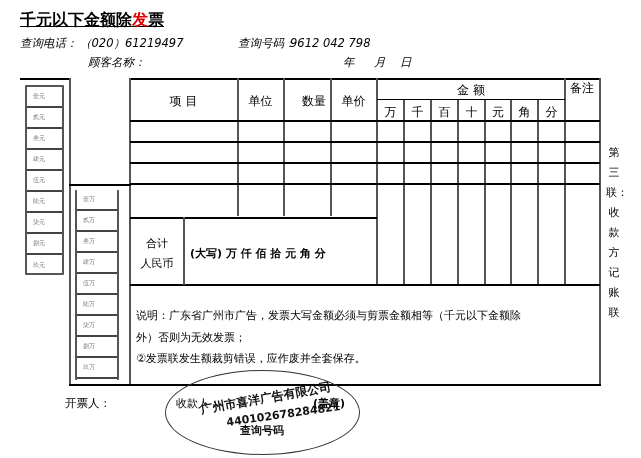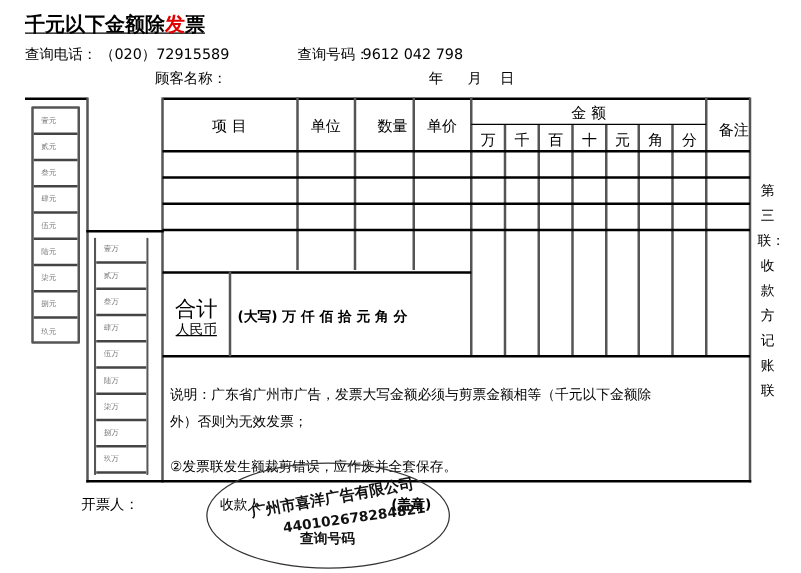--- a/index.html
+++ b/index.html
@@ -1,42 +1,42 @@
 <!DOCTYPE html>
 <html><head>
 <meta charset="utf-8">
 <style>
   html, body { margin:0; padding:0; background:#ffffff; }
   body { width:641px; height:458px; position:relative; overflow:hidden;
          font-family:"DejaVu Sans", sans-serif; color:#000; }
   .abs { position:absolute; }
   .title { left:20px; top:10px; font-size:16px; font-weight:bold; text-decoration:underline; letter-spacing:0px; white-space:nowrap; }
   .title .red { color:#e00000; }
-  .t12 { font-size:11.5px; white-space:nowrap; }
+  .t12 { font-size:11.5px; white-space:nowrap;font-style:italic; }
   .vline { position:absolute; background:#555; width:2px; }
   .hl { position:absolute; background:#000; height:2px; }
   .stub { position:absolute; border:2px solid #555; border-radius:1px; box-sizing:border-box; background:#fff; }
   .stub-cell { position:absolute; left:0; right:0; border-bottom:2px solid #444; box-sizing:border-box;
                font-size:6px; color:#777; padding-left:6px; display:flex; align-items:center; }
   .hdr { position:absolute; font-size:12px; text-align:center; white-space:nowrap; }
   .digit { position:absolute; font-size:12px; text-align:center; }
   .side { position:absolute; left:606px; width:16px; font-size:11px; text-align:center; line-height:20px; }
   .note { position:absolute; font-size:11px; white-space:nowrap; }
   .stamp { position:absolute; left:165px; top:370px; width:195px; height:85px; border:1.5px solid #333; border-radius:50%; box-sizing:border-box; }
   .stamp-text { position:absolute; font-size:12px; font-weight:bold; white-space:nowrap; color:#111; }
 </style>
 </head>
 <body>
 
 <div class="abs title"><span>千元以下金额除</span><span class="red">发</span><span>票</span></div>
 <div class="abs t12" style="left:20px;top:36px;">查询电话：</div>
-<div class="abs t12" style="left:80px;top:36px;">（020）72915589</div>
+<div class="abs t12" style="left:80px;top:36px;">（020）61219497</div>
 <div class="abs t12" style="left:238px;top:36px;">查询号码：</div>
 <div class="abs t12" style="left:290px;top:36px;">9612 042 798</div>
-<div class="abs t12" style="left:88px;top:55px;margin-left:36px;">顾客名称：</div>
+<div class="abs t12" style="left:88px;top:55px;">顾客名称：</div>
 <div class="abs t12" style="left:343px;top:55px;">年</div>
 <div class="abs t12" style="left:374px;top:55px;">月</div>
 <div class="abs t12" style="left:400px;top:55px;">日</div>
 
 <div class="hl" style="left:20px;top:78px;width:50px;"></div>
 <div class="hl" style="left:130px;top:78px;width:470px;"></div>
 <div class="vline" style="left:69px;top:78px;height:308px;"></div>
 <div class="vline" style="left:129px;top:78px;height:308px;"></div>
 <div class="vline" style="left:599px;top:78px;height:308px;"></div>
 <div class="hl" style="left:69px;top:184px;width:62px;"></div>
@@ -53,45 +53,45 @@
 <div class="vline" style="left:457px;top:100px;height:184px;"></div>
 <div class="vline" style="left:484px;top:100px;height:184px;"></div>
 <div class="vline" style="left:510px;top:100px;height:184px;"></div>
 <div class="vline" style="left:537px;top:100px;height:184px;"></div>
 
 <div class="hdr" style="left:130px;top:93px;width:107px;">项    目</div>
 <div class="hdr" style="left:238px;top:93px;width:45px;">单位</div>
 <div class="hdr" style="left:284px;top:93px;width:60px;">数量</div>
 <div class="hdr" style="left:331px;top:93px;width:45px;">单价</div>
 <div class="hdr" style="left:377px;top:82px;width:188px;">金    额</div>
-<div class="hdr" style="left:565px;top:96px;width:34px;text-align:right;">备注</div>
+<div class="hdr" style="left:565px;top:80px;width:34px;">备注</div>
 
 <div class="digit" style="left:377px;top:104px;width:27px;">万</div>
 <div class="digit" style="left:404px;top:104px;width:27px;">千</div>
 <div class="digit" style="left:431px;top:104px;width:27px;">百</div>
 <div class="digit" style="left:458px;top:104px;width:27px;">十</div>
 <div class="digit" style="left:485px;top:104px;width:26px;">元</div>
 <div class="digit" style="left:511px;top:104px;width:27px;">角</div>
 <div class="digit" style="left:538px;top:104px;width:27px;">分</div>
 
 <div class="hl" style="left:130px;top:120px;width:470px;"></div>
 <div class="hl" style="left:130px;top:141px;width:470px;"></div>
 <div class="hl" style="left:130px;top:162px;width:470px;"></div>
 <div class="hl" style="left:130px;top:183px;width:470px;"></div>
 <div class="hl" style="left:130px;top:217px;width:247px;"></div>
 <div class="hl" style="left:130px;top:284px;width:470px;"></div>
 
 <div class="vline" style="left:183px;top:217px;height:68px;"></div>
-<div class="hdr" style="left:131px;top:236px;width:52px;font-size:17px;">合计</div>
-<div class="hdr" style="left:131px;top:256px;width:52px;font-size:11px;text-decoration:underline;">人民币</div>
+<div class="hdr" style="left:131px;top:236px;width:52px;font-size:11px;">合计</div>
+<div class="hdr" style="left:131px;top:256px;width:52px;font-size:11px;">人民币</div>
 <div class="note" style="left:190px;top:246px;font-weight:bold;">(大写)  万  仟  佰  拾  元  角  分</div>
 
 <div class="note" style="left:136px;top:308px;">说明：广东省广州市广告，发票大写金额必须与剪票金额相等（千元以下金额除</div>
 <div class="note" style="left:136px;top:330px;font-family:Liberation Serif, serif;">外）否则为无效发票；</div>
-<div class="note" style="left:136px;top:351px;margin-top:15px;">②发票联发生额裁剪错误，应作废并全套保存。</div>
+<div class="note" style="left:136px;top:351px;">②发票联发生额裁剪错误，应作废并全套保存。</div>
 
 <div class="stub" style="left:25px;top:85px;width:39px;height:190px;">
   <div class="stub-cell" style="top:0;height:21px;">壹元</div>
   <div class="stub-cell" style="top:21px;height:21px;">贰元</div>
   <div class="stub-cell" style="top:42px;height:21px;">叁元</div>
   <div class="stub-cell" style="top:63px;height:21px;">肆元</div>
   <div class="stub-cell" style="top:84px;height:21px;">伍元</div>
   <div class="stub-cell" style="top:105px;height:21px;">陆元</div>
   <div class="stub-cell" style="top:126px;height:21px;">柒元</div>
   <div class="stub-cell" style="top:147px;height:21px;">捌元</div>

